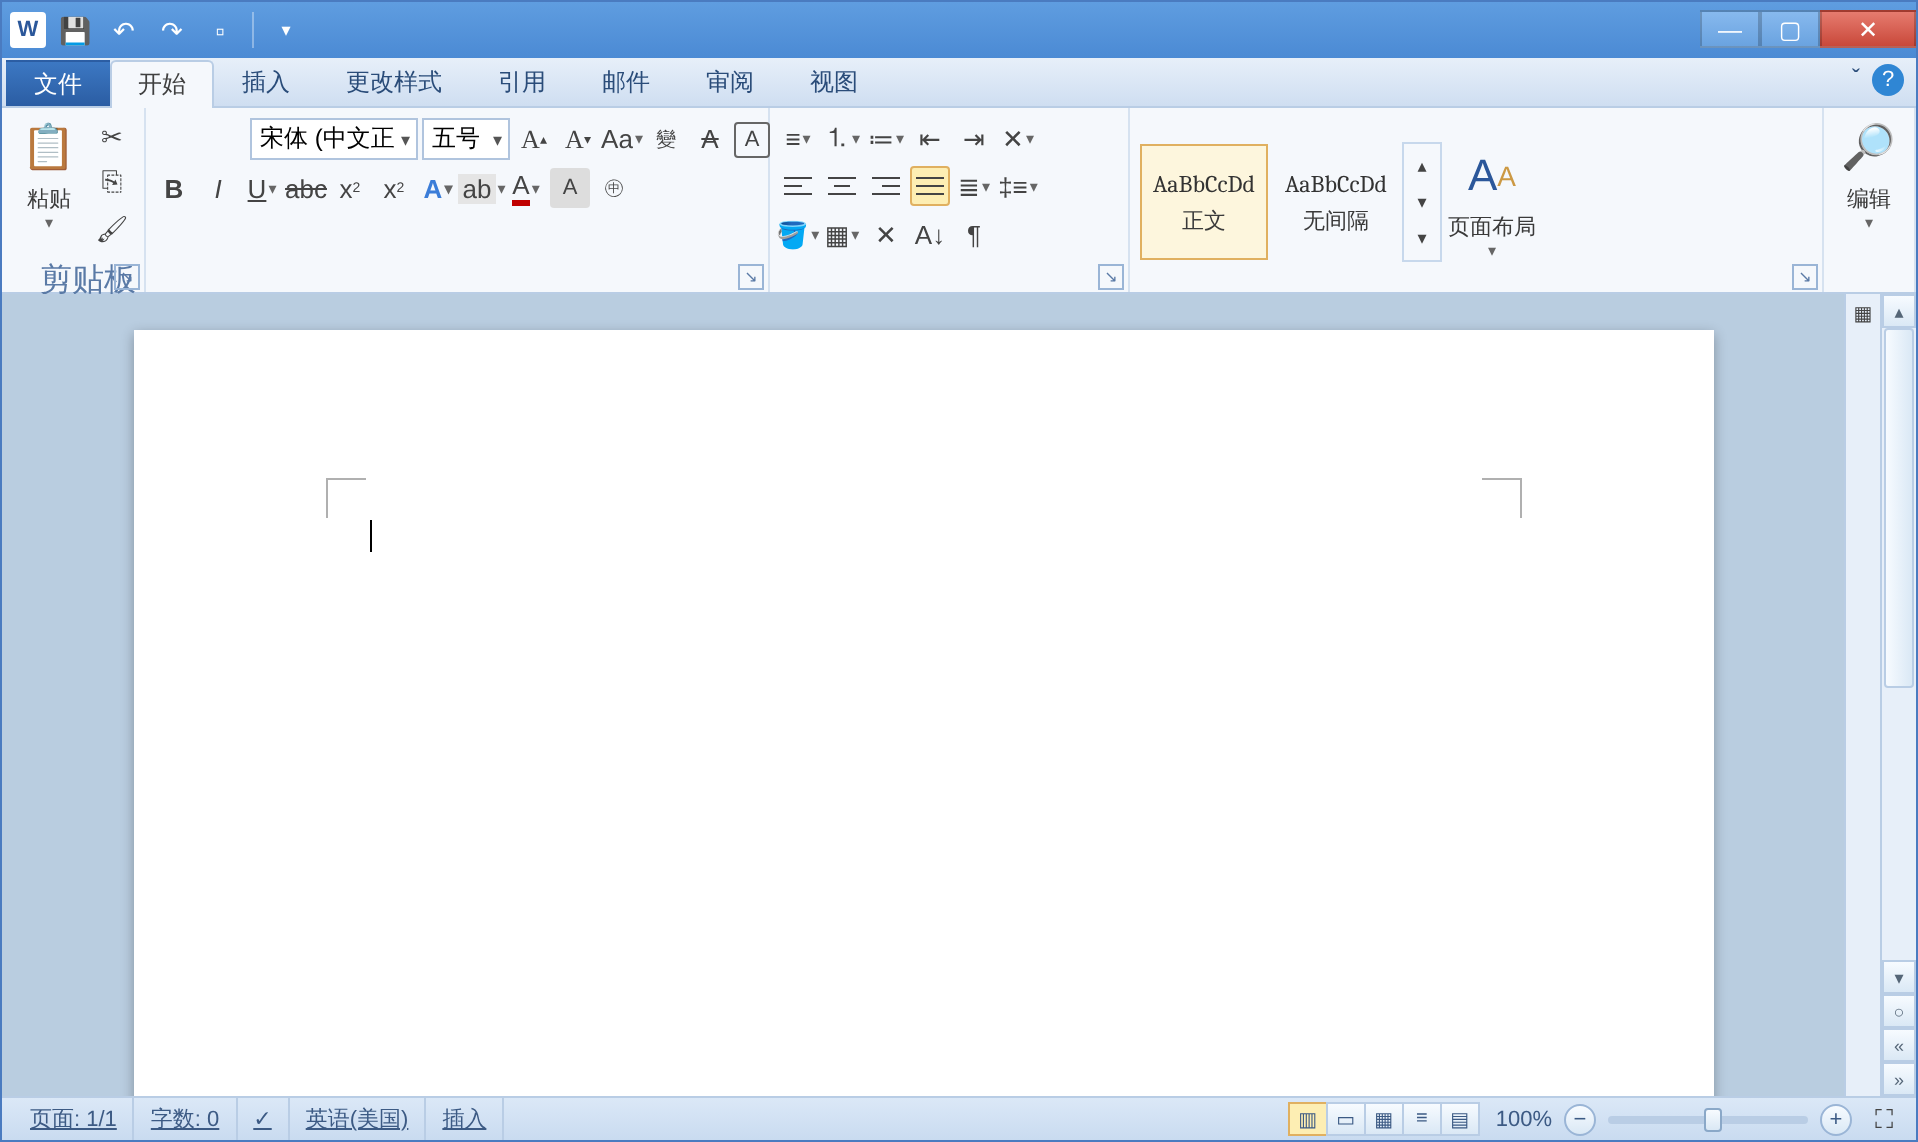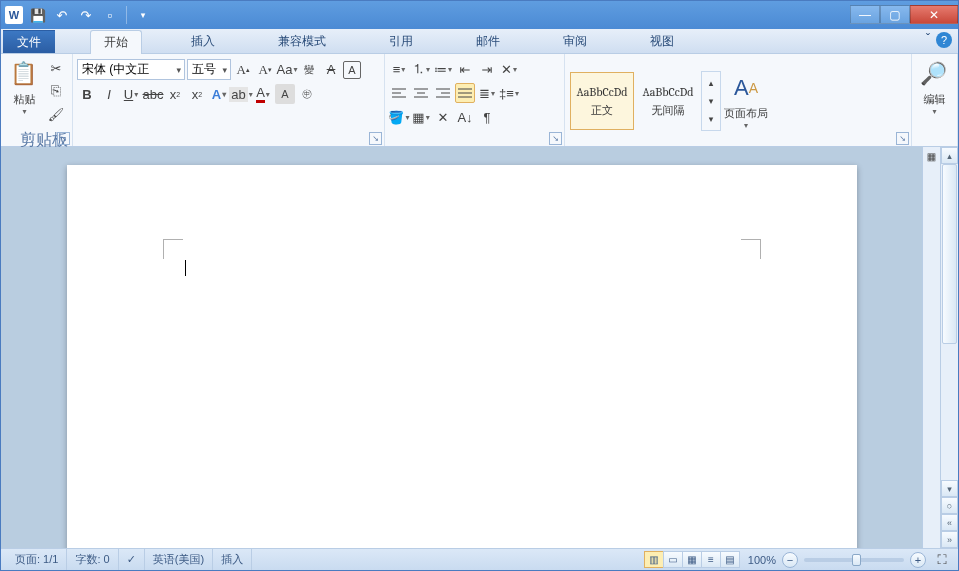--- a/index.html
+++ b/index.html
@@ -14,21 +14,21 @@
 .app-icon { width: 18px; height: 18px; background: #fff; color: #2b579a; font-weight: bold; display: flex; align-items: center; justify-content: center; font-size: 11px; border-radius: 2px; margin-right: 4px; }
 .title-text { position: absolute; left: 50%; transform: translateX(-50%); white-space: nowrap; }
 .win-controls { margin-left: auto; display: flex; }
 .wc { width: 30px; height: 19px; display: flex; align-items: center; justify-content: center; font-size: 12px; color: #fff; cursor: pointer; border: 1px solid rgba(0,0,0,0.2); margin-top: -1px; }
 .wc.min { background: linear-gradient(#87b9ee,#6aa3e0); }
 .wc.max { background: linear-gradient(#87b9ee,#6aa3e0); }
 .wc.close { background: linear-gradient(#e67b6f,#c9483a); width: 48px; border-top-right-radius: 0; }
 
 
 .tabbar { height: 25px; background: linear-gradient(#e7eff9,#cfdef1); display: flex; align-items: flex-end; padding-left: 0; border-bottom: 1px solid #b9cde5; position: relative; }
-.tab { height: 24px; padding: 0 13px; font-size: 12px; color: #2a4c79; display: flex; align-items: center; cursor: pointer; border: 1px solid transparent; border-bottom: none; margin-left: 35px; }
+.tab { height: 24px; padding: 0 13px; font-size: 12px; color: #2a4c79; display: flex; align-items: center; cursor: pointer; border: 1px solid transparent; border-bottom: none; }
 .tab.file { background: linear-gradient(#3c78c3,#2b5da3); color: #fff; border-radius: 0; margin-left: 2px; height: 23px; }
 .tab.active { background: #f5f8fc; border-color: #b9cde5; border-top-left-radius: 3px; border-top-right-radius: 3px; color: #404040; position: relative; top: 1px; }
 .tab-right { position: absolute; right: 6px; top: 3px; display: flex; gap: 6px; }
 .help-icon { width: 16px; height: 16px; background: #2f86d4; color: #fff; border-radius: 50%; font-size: 11px; display: flex; align-items: center; justify-content: center; }
 
 
 .ribbon { height: 93px; background: #f5f8fc; border-bottom: 1px solid #b9cde5; display: flex; }
 .group { border-right: 1px solid #d6e2f0; display: flex; flex-direction: column; padding: 2px 4px 0; position: relative; }
 .group-body { flex: 1; display: flex; align-items: flex-start; }
 .group-label { height: 16px; font-size: 16px; color: #5a7aa6; text-align: right; position: relative; }
@@ -36,21 +36,21 @@
 
 .bigbtn { display: flex; flex-direction: column; align-items: center; justify-content: center; width: 42px; padding: 2px; cursor: pointer; font-size: 11px; color: #3a3a3a; }
 .bigbtn .ico { width: 32px; height: 32px; display: flex; align-items: center; justify-content: center; font-size: 22px; margin-bottom: 2px; }
 .vcol { display: flex; flex-direction: column; gap: 3px; justify-content: center; padding: 2px; }
 .smbtn { width: 20px; height: 20px; display: flex; align-items: center; justify-content: center; font-size: 13px; cursor: pointer; color: #444; border: 1px solid transparent; border-radius: 2px; }
 .smbtn.active { background: #fdeeb3; border: 1px solid #e0b060; }
 
 .font-row { display: flex; gap: 2px; align-items: center; margin-bottom: 4px; }
 .combo { height: 21px; border: 1px solid #b0c4de; background: #fff; font-size: 12px; display: flex; align-items: center; padding: 0 4px; cursor: pointer; position: relative; }
 .combo::after { content: '▾'; position: absolute; right: 3px; font-size: 9px; color: #555; }
-.combo.font { width: 108px; }
+.combo.font { width: 84px; margin-left: 48px; }
 .combo.size { width: 44px; }
 
 .style-item { width: 64px; height: 58px; border: 1px solid transparent; display: flex; flex-direction: column; align-items: center; justify-content: center; cursor: pointer; font-size: 11px; color: #3a3a3a; margin: 1px; }
 .style-item.sel { border-color: #e0b060; background: #fdf6dd; }
 .style-prev { font-family: Cambria, serif; color: #333; margin-bottom: 4px; }
 
 .dd::after { content: '▾'; font-size: 8px; margin-left: 1px; color: #666; }
 
 
 .workspace { flex: 1; display: flex; background: #b9cde0; overflow: hidden; position: relative; }
@@ -62,21 +62,21 @@
 .cursor { position: absolute; top: 95px; left: 118px; width: 1px; height: 16px; background: #000; animation: blink 1s infinite; }
 @keyframes blink { 50% { opacity: 0; } }
 .side-rt { width: 18px; background: #e7eff9; border-left: 1px solid #b9cde5; display: flex; flex-direction: column; align-items: center; padding-top: 2px; }
 .vscroll { width: 18px; background: #e7eff9; border-left: 1px solid #b9cde5; display: flex; flex-direction: column; }
 .vs-btn { height: 17px; display: flex; align-items: center; justify-content: center; font-size: 9px; color: #567; cursor: pointer; background: linear-gradient(#f7fbff,#dae8f5); border: 1px solid #b9cde5; }
 .vs-track { flex: 1; background: #e7eff9; position: relative; }
 .vs-thumb { position: absolute; top: 0; left: 1px; right: 1px; height: 180px; background: linear-gradient(90deg,#f7fbff,#dae8f5); border: 1px solid #b9cde5; border-radius: 2px; }
 
 
 .statusbar { height: 22px; background: linear-gradient(#dbe8f7,#c9dbf0); border-top: 1px solid #b9cde5; display: flex; align-items: center; font-size: 11px; color: #3c5a84; padding: 0 6px; }
-.sb-cell { padding: 0 8px; border-right: 1px solid #b9cde5; height: 100%; display: flex; align-items: center; gap: 3px; cursor: pointer; }
+.sb-cell { padding: 0 8px; border-right: 1px solid #b9cde5; height: 100%; display: flex; align-items: center; gap: 3px; cursor: pointer; text-decoration: underline; }
 .sb-spacer { flex: 1; }
 .view-btn { width: 20px; height: 17px; border: 1px solid #b9cde5; background: linear-gradient(#f7fbff,#dae8f5); display: flex; align-items: center; justify-content: center; font-size: 10px; cursor: pointer; margin-left: -1px; }
 .view-btn.active { background: #fdeeb3; border-color: #e0b060; }
 .zoom-slider { width: 100px; height: 4px; background: #b9cde5; margin: 0 6px; position: relative; border-radius: 2px; }
 .zoom-thumb { position: absolute; left: 48px; top: -4px; width: 9px; height: 12px; background: linear-gradient(#f7fbff,#dae8f5); border: 1px solid #8aa8c8; border-radius: 2px; }
 .zoom-btn { width: 16px; height: 16px; border: 1px solid #9ab5d6; border-radius: 50%; display: flex; align-items: center; justify-content: center; font-size: 11px; cursor: pointer; background: linear-gradient(#f7fbff,#dae8f5); }
 
 svg { pointer-events: none; }
 </style>
 </head>
@@ -98,21 +98,21 @@
       <div class="wc min">—</div>
       <div class="wc max">▢</div>
       <div class="wc close">✕</div>
     </div>
   </div>
 
   <div class="tabbar">
     <div class="tab file">文件</div>
     <div class="tab active">开始</div>
     <div class="tab">插入</div>
-    <div class="tab">兼容模式</div>
+    <div class="tab">更改样式</div>
     <div class="tab">引用</div>
     <div class="tab">邮件</div>
     <div class="tab">审阅</div>
     <div class="tab">视图</div>
     <div class="tab-right">
       <div style="color:#2a4c79;cursor:pointer;font-size:12px">ˇ</div>
       <div class="help-icon">?</div>
     </div>
   </div>
 

